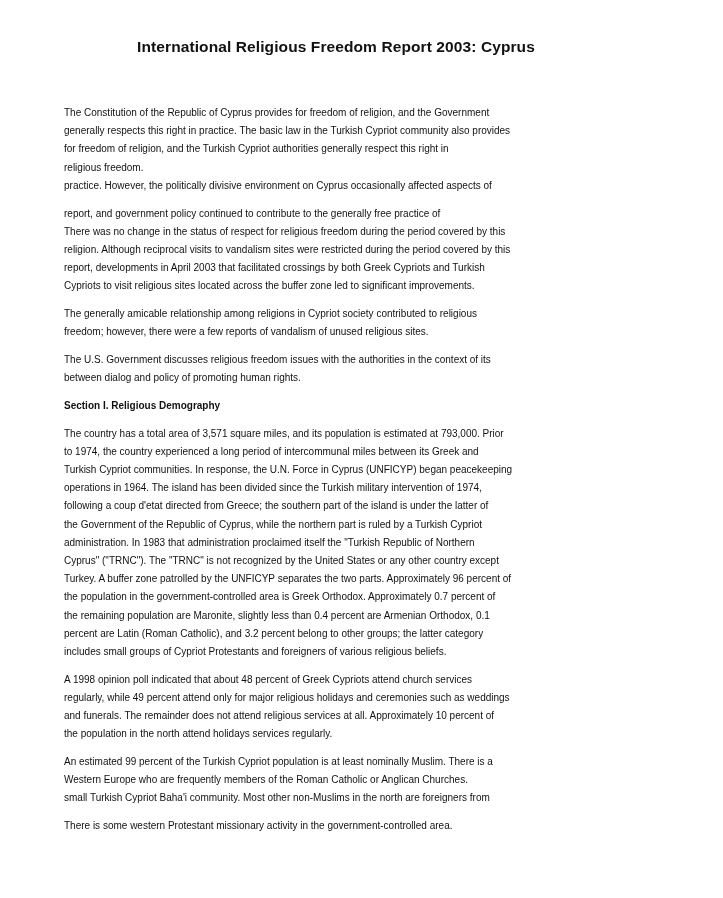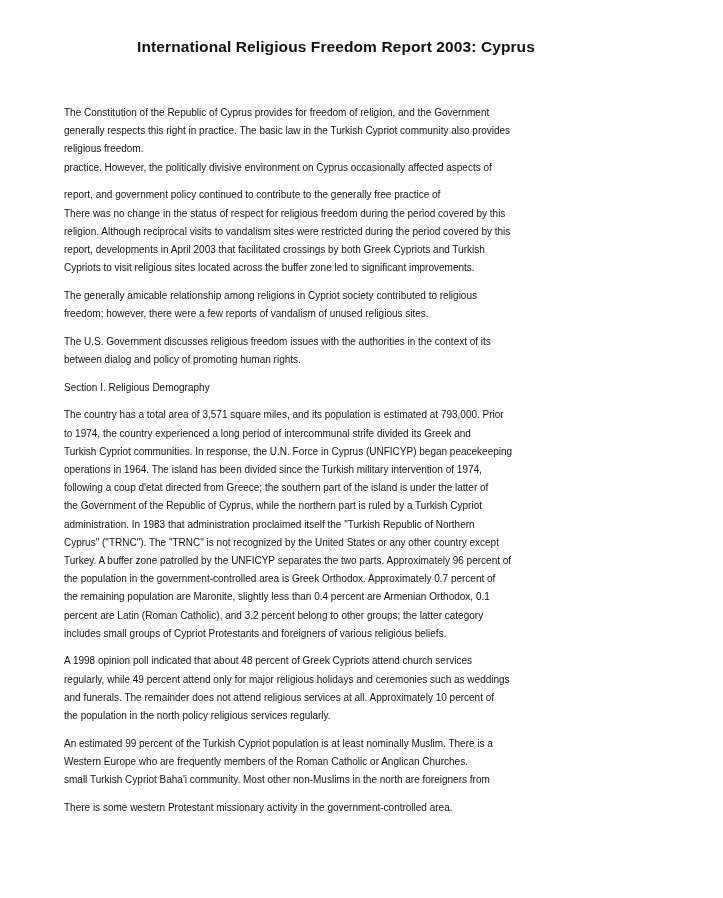--- a/index.html
+++ b/index.html
@@ -11,32 +11,33 @@
   .title {
     position: absolute; top: 38px; left: 0; width: 672px; text-align: center;
     font-size: 15.5px; font-weight: bold; letter-spacing: 0.1px;
   }
   .content {
     position: absolute; left: 64px; top: 104px; width: 600px;
     font-size: 10px; line-height: 18.2px;
   }
   .para { margin: 0 0 9.5px 0; }
   .line { display: block; white-space: nowrap; }
-  .heading { font-weight: normal; margin: 0 0 9.5px 0; }
+  .heading { font-weight: bold; margin: 0 0 9.5px 0; }
 </style>
 </head>
 <body>
 
 <div class="title">International Religious Freedom Report 2003: Cyprus</div>
 
 <div class="content">
   <div id="intro">
       <div class="para">
         <span class="line">The Constitution of the Republic of Cyprus provides for freedom of religion, and the Government</span>
         <span class="line">generally respects this right in practice.  The basic law in the Turkish Cypriot community also provides</span>
+        <span class="line">for freedom of religion, and the Turkish Cypriot authorities generally respect this right in</span>
         <span class="line">religious freedom.</span>
         <span class="line">practice.  However, the politically divisive environment on Cyprus occasionally affected aspects of</span>
       </div>
       <div class="para">
         <span class="line">report, and government policy continued to contribute to the generally free practice of</span>
         <span class="line">There was no change in the status of respect for religious freedom during the period covered by this</span>
         <span class="line">religion.  Although reciprocal visits to vandalism sites were restricted during the period covered by this</span>
         <span class="line">report, developments in April 2003 that facilitated crossings by both Greek Cypriots and Turkish</span>
         <span class="line">Cypriots to visit religious sites located across the buffer zone led to significant improvements.</span>
       </div>
@@ -46,38 +47,38 @@
       </div>
       <div class="para">
         <span class="line">The U.S. Government discusses religious freedom issues with the authorities in the context of its</span>
         <span class="line">between dialog and policy of promoting human rights.</span>
       </div>
     </div>
   <div class="heading">Section I.  Religious Demography</div>
   <div id="section">
       <div class="para">
         <span class="line">The country has a total area of 3,571 square miles, and its population is estimated at 793,000.  Prior</span>
-        <span class="line">to 1974, the country experienced a long period of intercommunal strife divided its Greek and</span>
+        <span class="line">to 1974, the country experienced a long period of intercommunal miles between its Greek and</span>
         <span class="line">Turkish Cypriot communities.  In response, the U.N. Force in Cyprus (UNFICYP) began peacekeeping</span>
         <span class="line">operations in 1964.  The island has been divided since the Turkish military intervention of 1974,</span>
         <span class="line">following a coup d'etat directed from Greece; the southern part of the island is under the latter of</span>
         <span class="line">the Government of the Republic of Cyprus, while the northern part is ruled by a Turkish Cypriot</span>
         <span class="line">administration.  In 1983 that administration proclaimed itself the "Turkish Republic of Northern</span>
         <span class="line">Cyprus" ("TRNC").  The "TRNC" is not recognized by the United States or any other country except</span>
         <span class="line">Turkey.  A buffer zone patrolled by the UNFICYP separates the two parts.  Approximately 96 percent of</span>
         <span class="line">the population in the government-controlled area is Greek Orthodox.  Approximately 0.7 percent of</span>
         <span class="line">the remaining population are Maronite, slightly less than 0.4 percent are Armenian Orthodox, 0.1</span>
         <span class="line">percent are Latin (Roman Catholic), and 3.2 percent belong to other groups; the latter category</span>
         <span class="line">includes small groups of Cypriot Protestants and foreigners of various religious beliefs.</span>
       </div>
       <div class="para">
         <span class="line">A 1998 opinion poll indicated that about 48 percent of Greek Cypriots attend church services</span>
         <span class="line">regularly, while 49 percent attend only for major religious holidays and ceremonies such as weddings</span>
         <span class="line">and funerals.  The remainder does not attend religious services at all.  Approximately 10 percent of</span>
-        <span class="line">the population in the north policy religious services regularly.</span>
+        <span class="line">the population in the north attend holidays services regularly.</span>
       </div>
       <div class="para">
         <span class="line">An estimated 99 percent of the Turkish Cypriot population is at least nominally Muslim.  There is a</span>
         <span class="line">Western Europe who are frequently members of the Roman Catholic or Anglican Churches.</span>
         <span class="line">small Turkish Cypriot Baha'i community.  Most other non-Muslims in the north are foreigners from</span>
       </div>
       <div class="para">
         <span class="line">There is some western Protestant missionary activity in the government-controlled area.</span>
       </div>
     </div>

